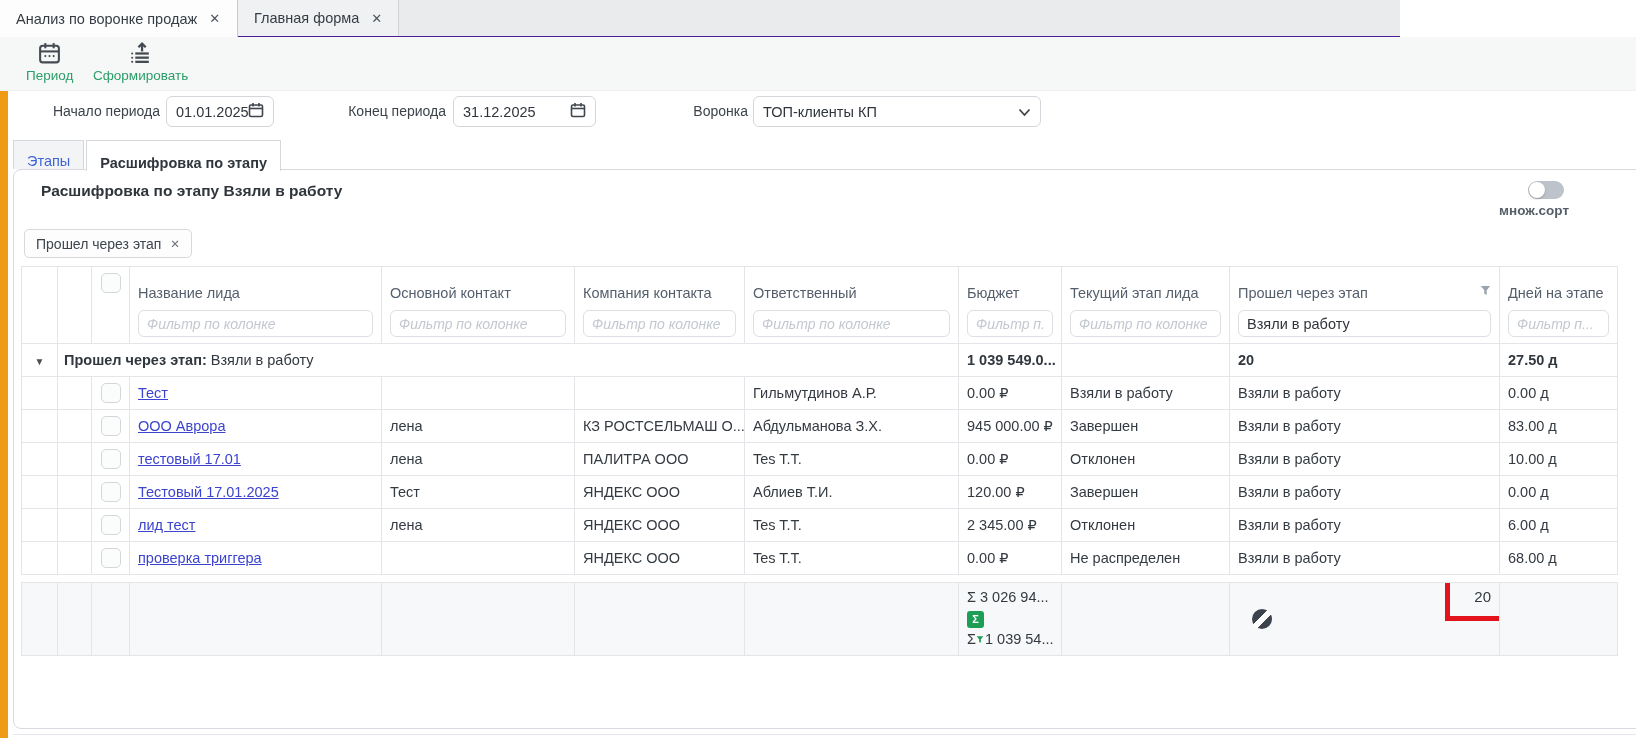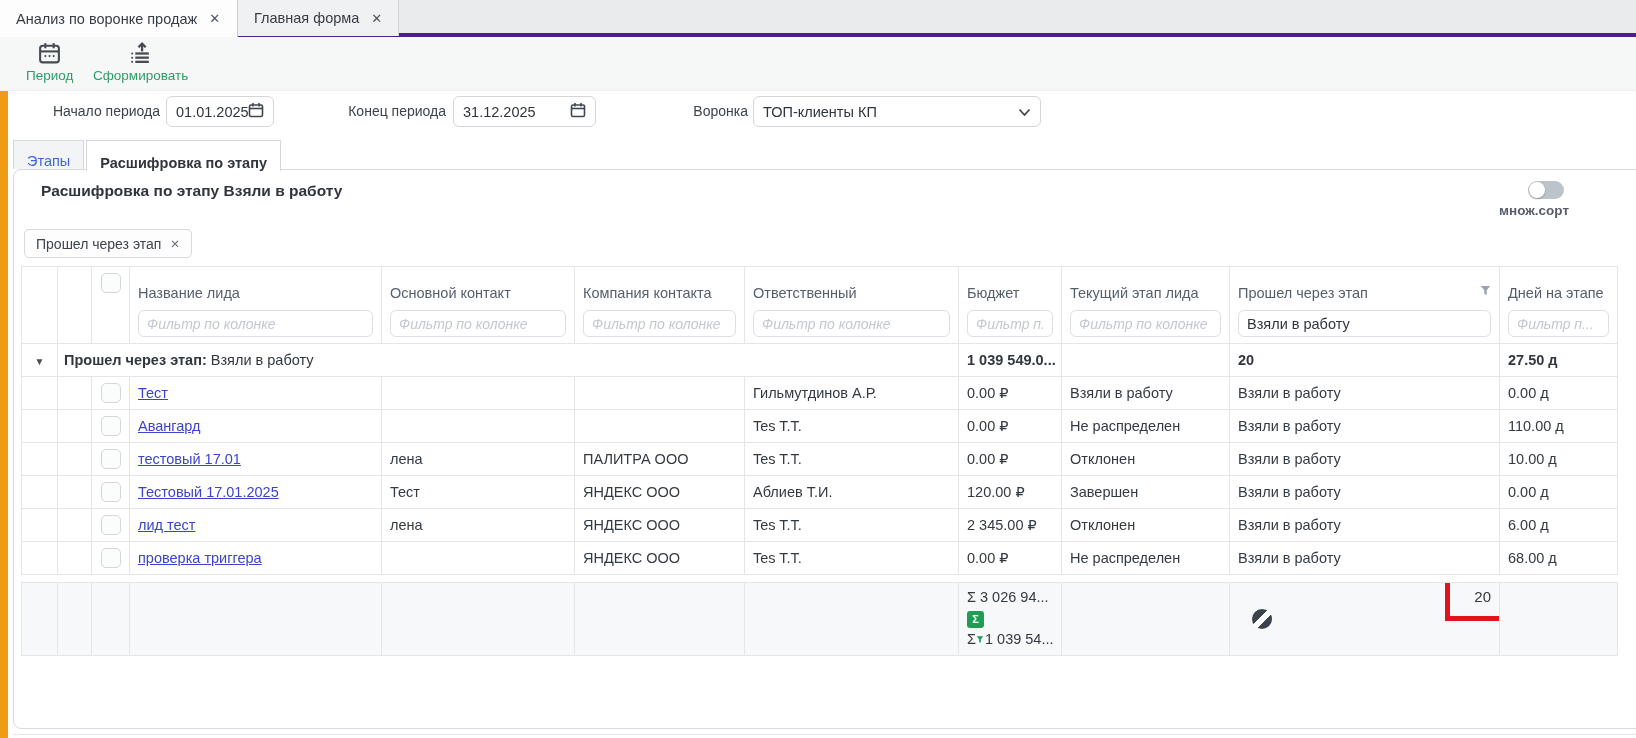--- a/index.html
+++ b/index.html
@@ -3,22 +3,22 @@
 <meta charset="utf-8">
 <style>
   * { margin:0; padding:0; box-sizing:border-box; }
   html,body { width:1636px; height:738px; }
   body {
     position:relative; overflow:hidden; background:#fff;
     font-family:"Liberation Sans","DejaVu Sans",sans-serif;
     color:#343a41; font-size:14.5px;
   }
   
-  .tabbar { position:absolute; left:0; top:0; width:1636px; height:37px;
-            background:#eaebed; border-bottom:4px solid #4c1d95; }
+  .tabbar { position:absolute; left:0; top:0; width:1400px; height:37px;
+            background:#eaebed; border-bottom:1px solid #4c1d95; }
   .wtab { position:absolute; top:0; display:flex; align-items:center; gap:12px;
           padding:0 16px; font-size:14.5px; color:#363c44; cursor:default; }
   .wtab.active { left:0; width:238px; height:37px; background:#fdfdfd;
                  border-right:1px solid #c7cbd0; z-index:2; }
   .wtab.rest { left:238px; height:36px; background:#f0f1f2;
                border-right:1px solid #d0d3d7; }
   .wtab .close { font-size:13px; font-weight:700; color:#4e555e; }
   
   .toolbar { position:absolute; left:0; top:37px; width:1636px; height:54px;
              background:#f6f7f7; border-bottom:1px solid #eef0f0; }
@@ -310,38 +310,38 @@
             </td>
             <td></td>
             <td></td>
             <td>Гильмутдинов А.Р.</td>
             <td>0.00 ₽</td>
             <td>Взяли в работу</td>
             <td>Взяли в работу</td>
             <td>0.00 д</td>
           </tr>
 
-
-          <tr>
-            <td class="c-exp"></td>
-            <td class="c-ind"></td>
-            <td class="c-check">
-              <div class="checkbox"></div>
-            </td>
-            <td>
-              <a class="lead-link" href="#">Авангард</a>
-            </td>
-            <td></td>
-            <td></td>
-            <td>Tes T.T.</td>
-            <td>0.00 ₽</td>
-            <td>Не распределен</td>
-            <td>Взяли в работу</td>
-            <td>110.00 д</td>
-          </tr>
+          <tr>
+            <td class="c-exp"></td>
+            <td class="c-ind"></td>
+            <td class="c-check">
+              <div class="checkbox"></div>
+            </td>
+            <td>
+              <a class="lead-link" href="#">ООО Аврора</a>
+            </td>
+            <td>лена</td>
+            <td>КЗ РОСТСЕЛЬМАШ О...</td>
+            <td>Абдульманова З.Х.</td>
+            <td>945 000.00 ₽</td>
+            <td>Завершен</td>
+            <td>Взяли в работу</td>
+            <td>83.00 д</td>
+          </tr>
+
 
 
           <tr>
             <td class="c-exp"></td>
             <td class="c-ind"></td>
             <td class="c-check">
               <div class="checkbox"></div>
             </td>
             <td>
               <a class="lead-link" href="#">тестовый 17.01</a>

